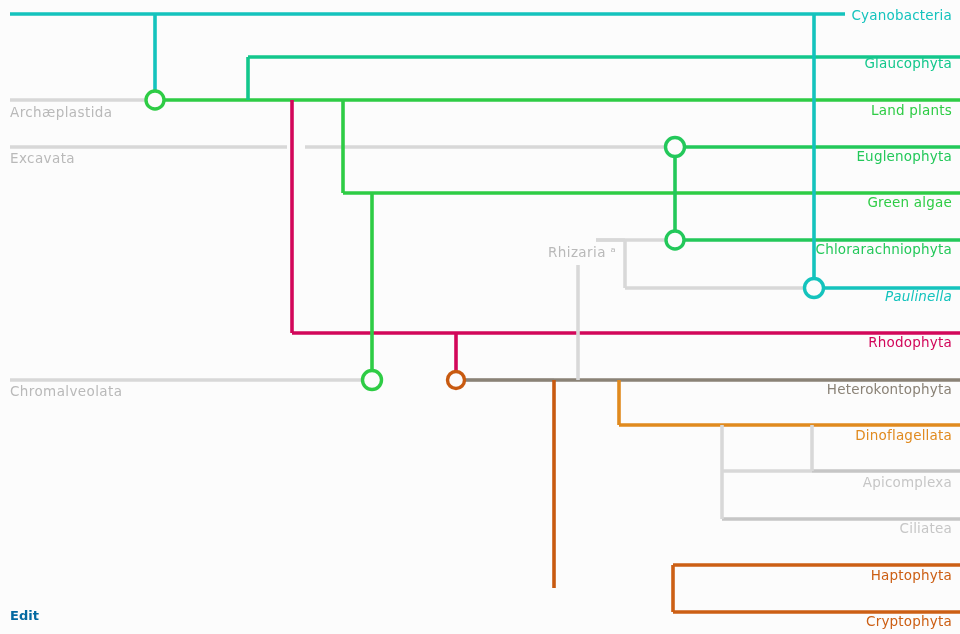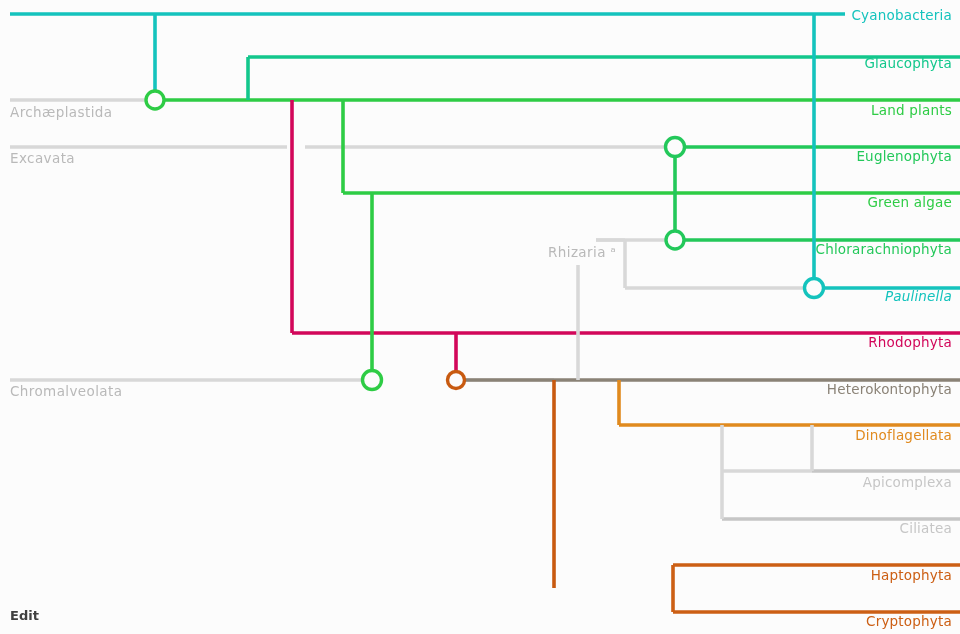--- a/index.html
+++ b/index.html
@@ -37,21 +37,21 @@
     fill: #b9b9b9;
     letter-spacing: 0.4px;
   }
   .edit-link {
     position: absolute;
     left: 10px;
     top: 608px;
     font-family: "DejaVu Sans", sans-serif;
     font-size: 13px;
     font-weight: bold;
-    color: #404040;
+    color: #0369a1;
     cursor: pointer;
   }
 </style>
 </head>
 <body>
 
 <div id="tree-root">
   <svg class="tree-canvas" viewBox="0 0 960 634" xmlns="http://www.w3.org/2000/svg">
     <g id="gray-layer">
         <line x1="305" y1="147" x2="666" y2="147" stroke="#d8d8d8" stroke-width="3.5" stroke-linecap="butt"></line>

